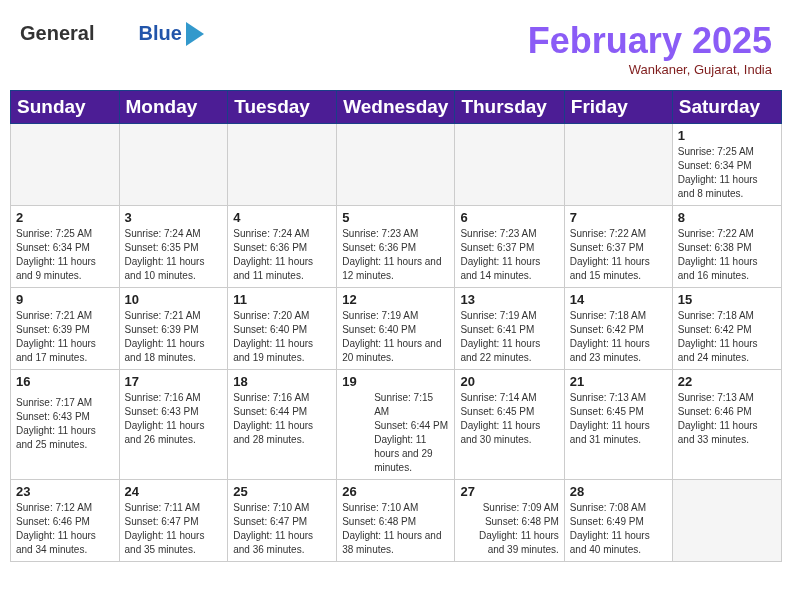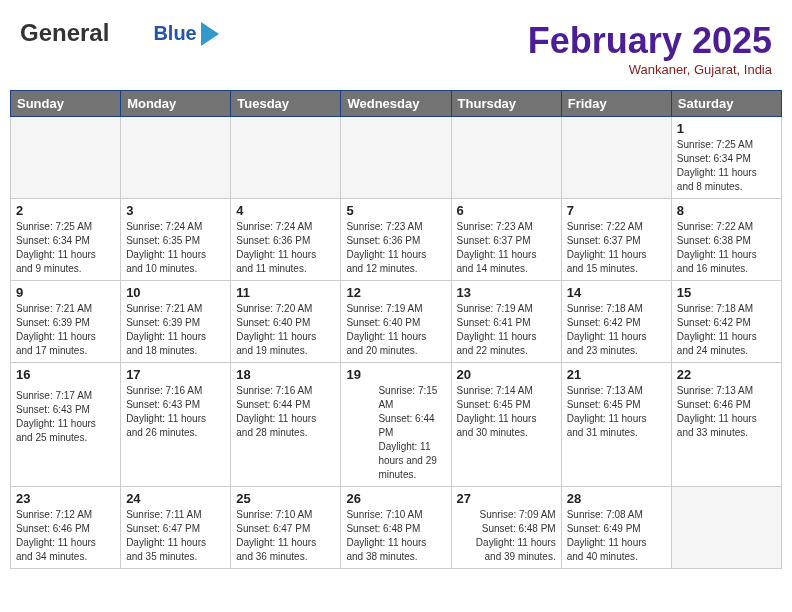--- a/index.html
+++ b/index.html
@@ -23,21 +23,21 @@
       font-weight: bold;
       color: #1a1a1a;
       line-height: 1.1;
     }
     .logo-top {
       display: flex;
       align-items: center;
     }
     .logo-general {
       color: #333;
-      font-size: 24px;
+      font-size: 20px;
       font-weight: bold;
     }
     .logo-blue {
       color: #2255aa;
       font-size: 20px;
       font-weight: bold;
       padding-left: 44px;
     }
     .logo-arrow {
       width: 0;
@@ -47,38 +47,38 @@
       border-left: 18px solid #3399cc;
       margin-left: 4px;
       margin-top: 2px;
     }
     .title-block {
       text-align: right;
     }
     .month-title {
       font-size: 36px;
       font-weight: bold;
-      color: #4c1d95;
+      color: #8b5cf6;
       text-align: center;
     }
     .location {
       font-size: 13px;
       color: #7f1d1d;
     }
     .calendar {
       width: 100%;
       border-collapse: collapse;
       margin-top: 8px;
     }
     .calendar th {
-      background: #737373;
+      background: #4c1d95;
       color: #fff;
       text-align: left;
       padding: 5px 6px;
-      font-size: 13px;
+      font-size: 19px;
       font-weight: bold;
       border: 1px solid #1a3f88;
     }
     .calendar td {
       border: 1px solid #ccc;
       vertical-align: top;
       padding: 4px 5px;
       width: 110px;
       min-height: 90px;
       font-size: 10px;

